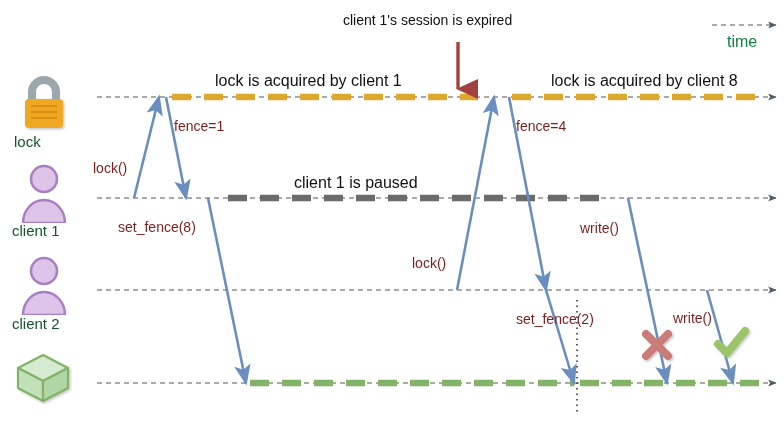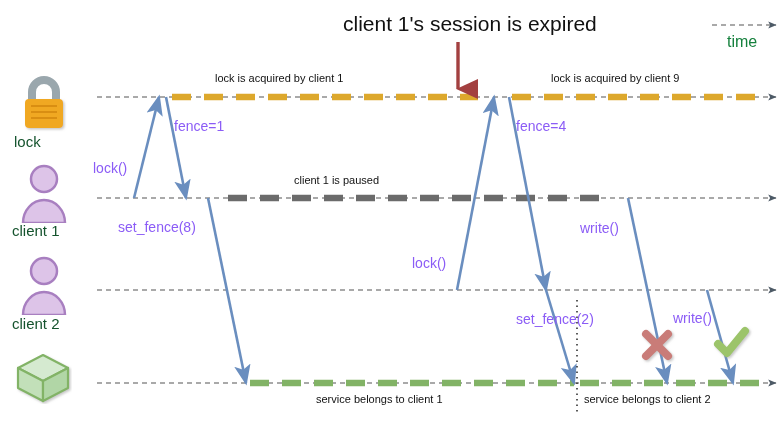--- a/index.html
+++ b/index.html
@@ -1,24 +1,24 @@
 <!DOCTYPE html>
 <html><head>
 <meta charset="utf-8">
 <style>
   html,body{margin:0;padding:0;background:#ffffff;}
   body{font-family:"Liberation Sans",sans-serif;}
   #stage{position:relative;width:784px;height:431px;background:#ffffff;overflow:hidden;}
   svg#canvas{position:absolute;left:0;top:0;width:784px;height:431px;}
   .lbl{position:absolute;font-family:"Liberation Sans",sans-serif;color:#111111;white-space:nowrap;}
   .actor-label{font-size:15px;font-weight:400;color:#14532d;}
-  .band-label{font-size:11px;color:#111111;}
-  .msg-label{font-size:14px;color:#8b5cf6;}
+  .band-label{font-size:16px;color:#111111;}
+  .msg-label{font-size:14px;color:#7f1d1d;}
   .time-label{font-size:16px;color:#15803d;}
-  .title-label{font-size:21px;color:#111111;}
+  .title-label{font-size:14px;color:#111111;}
   .icon-wrap{position:absolute;}
 </style>
 </head>
 <body>
 
 <div id="stage">
 
   <svg id="canvas" viewBox="0 0 784 431">
     <defs>
       <marker id="arrowBlue" markerWidth="9" markerHeight="9" refX="7" refY="3.2" orient="auto">
@@ -108,24 +108,22 @@
         <path d="M4 16 L4 36 L29 49 L29 29 Z" fill="#c2e0b9" stroke="#82b366" stroke-width="2.2" stroke-linejoin="round"></path>
         <path d="M54 16 L54 36 L29 49 L29 29 Z" fill="#b1d6a6" stroke="#82b366" stroke-width="2.2" stroke-linejoin="round"></path>
       </g>
     </svg>
   </div>
 
   <div class="lbl title-label" style="left:343px;top:12px;">client 1's session is expired</div>
   <div class="lbl time-label" style="left:727px;top:33px;">time</div>
 
   <div class="lbl band-label" style="left:215px;top:72px;">lock is acquired by client 1</div>
-  <div class="lbl band-label" style="left:551px;top:72px;">lock is acquired by client 9</div>
+  <div class="lbl band-label" style="left:551px;top:72px;">lock is acquired by client 8</div>
   <div class="lbl band-label" style="left:294px;top:174px;">client 1 is paused</div>
-  <div class="lbl band-label" style="left:316px;top:393px;">service belongs to client 1</div>
-  <div class="lbl band-label" style="left:584px;top:393px;">service belongs to client 2</div>
 
   <div class="lbl msg-label" style="left:93px;top:160px;">lock()</div>
   <div class="lbl msg-label" style="left:174px;top:118px;">fence=1</div>
   <div class="lbl msg-label" style="left:118px;top:219px;">set_fence(8)</div>
   <div class="lbl msg-label" style="left:412px;top:255px;">lock()</div>
   <div class="lbl msg-label" style="left:516px;top:118px;">fence=4</div>
   <div class="lbl msg-label" style="left:488px;top:311px;margin-left:28px;">set_fence(2)</div>
   <div class="lbl msg-label" style="left:580px;top:220px;">write()</div>
   <div class="lbl msg-label" style="left:673px;top:310px;">write()</div>
 

